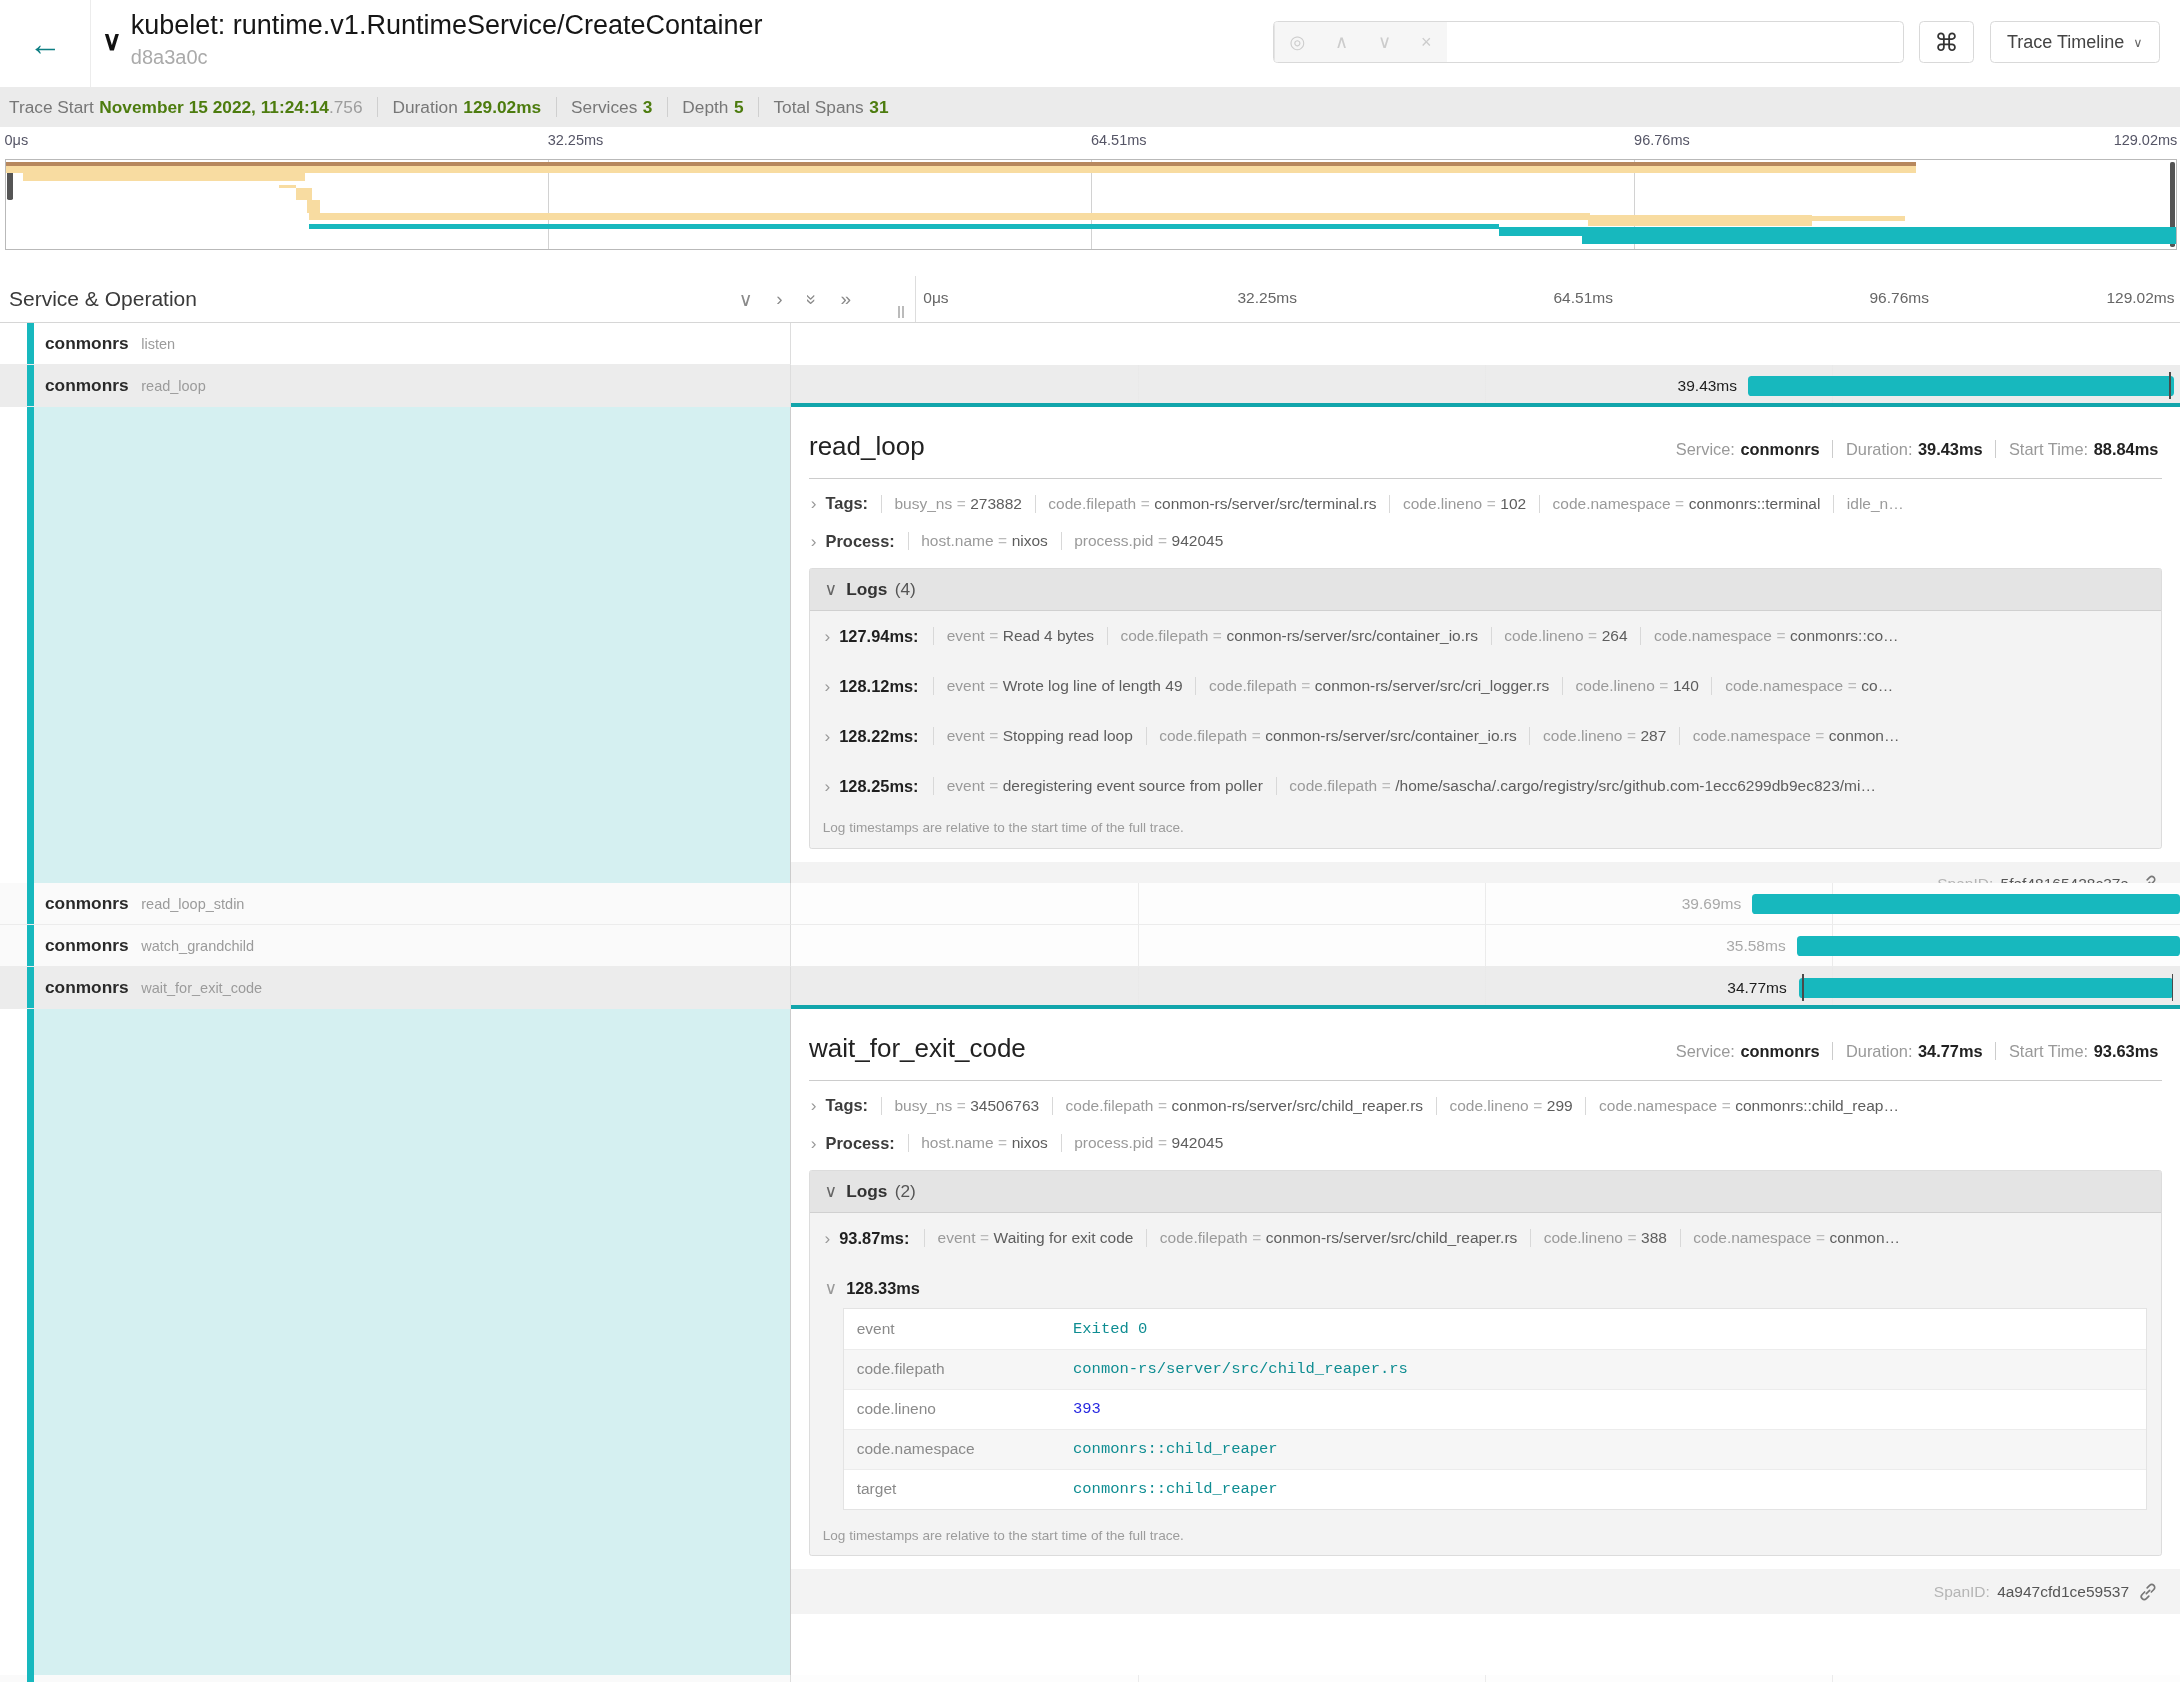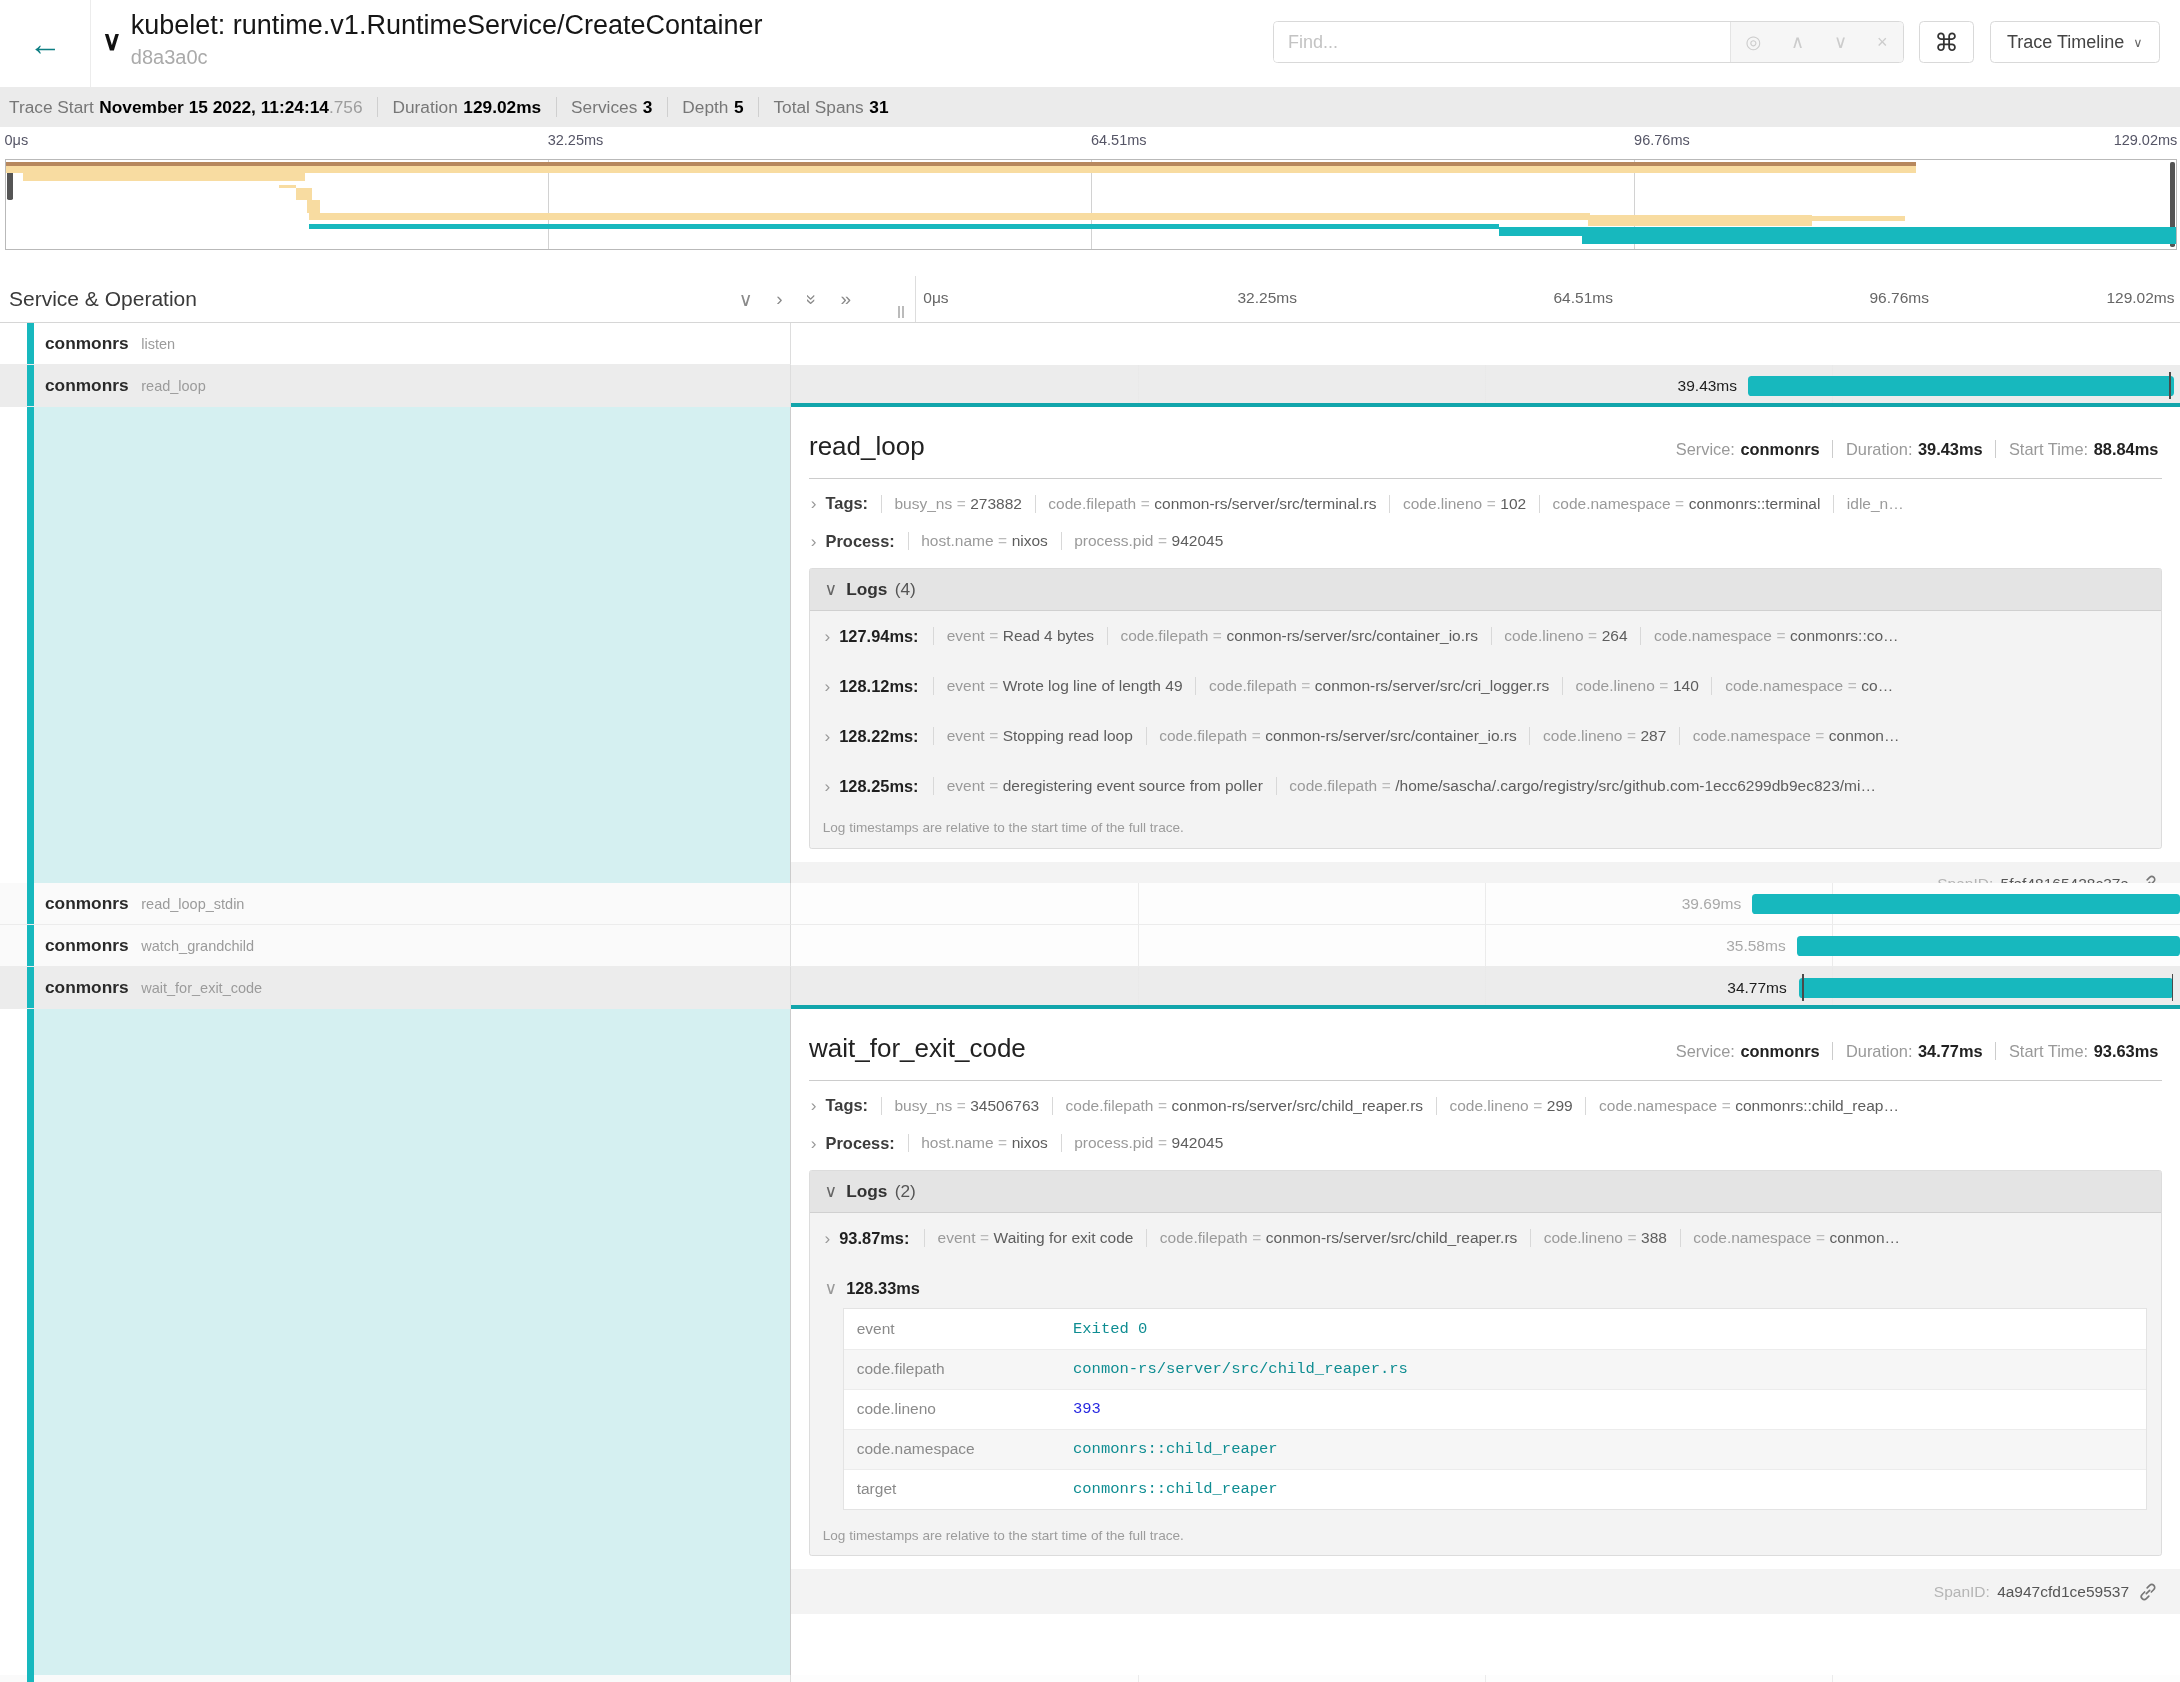--- a/index.html
+++ b/index.html
@@ -20,21 +20,21 @@
   .find-input { flex:1; border:none; outline:none; font-size:18px; padding:0 14.5px; color:#444; font-family:"Liberation Sans",sans-serif; }
   .find-input::placeholder { color:#c3c3c3; }
   .find-tools { width:173px; background:#f6f6f6; border-left:0.9px solid #e4e4e4; display:flex; align-items:center; justify-content:space-around; color:#ccc; font-size:18px; }
   .find-tools span { cursor:pointer; }
   .sq-btn { width:55px; height:42px; border:0.9px solid #d9d9d9; border-radius:4.5px; background:#fff; display:flex; align-items:center; justify-content:center; font-size:24.5px; color:#333; cursor:pointer; }
   .tt-btn { height:42px; border:0.9px solid #d9d9d9; border-radius:4.5px; background:#fff; display:flex; align-items:center; gap:9px; padding:0 16.4px; font-size:18px; color:#444; cursor:pointer; }
   .tt-caret { font-size:12.7px; color:#666; }
 
   
   .summary-bar { height:40px; background:#ebebeb; display:flex; align-items:center; padding:0 9px; font-size:17.3px; color:#777; }
-  .summary-bar b { color:#000000; margin-left:5.5px; }
+  .summary-bar b { color:#4d7c0f; margin-left:5.5px; }
   .sum-frac { color:#9d9d9d; }
   .sum-div { width:0.9px; height:20px; background:#cfcfcf; margin:0 14.5px; }
 
   
   .minimap { position:relative; height:138px; }
   .mm-labels { position:absolute; left:4.5px; right:2.7px; top:4.5px; height:22px; font-size:14.5px; color:#546; }
   .mm-label { position:absolute; top:0; white-space:nowrap; color:#556; }
   .mm-canvas { position:absolute; left:4.5px; right:2.7px; top:32px; height:91px; border:0.9px solid #b9b9b9; background:#fff; }
   .mm-grid { position:absolute; top:0; bottom:0; width:0.9px; background:#d2d2d2; }
   .mm-bar { position:absolute; }
@@ -122,21 +122,20 @@
     </div>
     <div class="title-zone">
       <span class="collapse-caret">∨</span>
       <div>
         <div class="trace-title">kubelet: runtime.v1.RuntimeService/CreateContainer</div>
         <div class="trace-sub">d8a3a0c</div>
       </div>
     </div>
     <div class="header-controls">
       <div class="find-box">
-        <input class="find-input" placeholder="Find..." style="">
         <div class="find-tools">
           <span>◎</span>
           <span>∧</span>
           <span>∨</span>
           <span>×</span>
         </div>
       </div>
       <div class="sq-btn">
         <span>⌘</span>
       </div>

